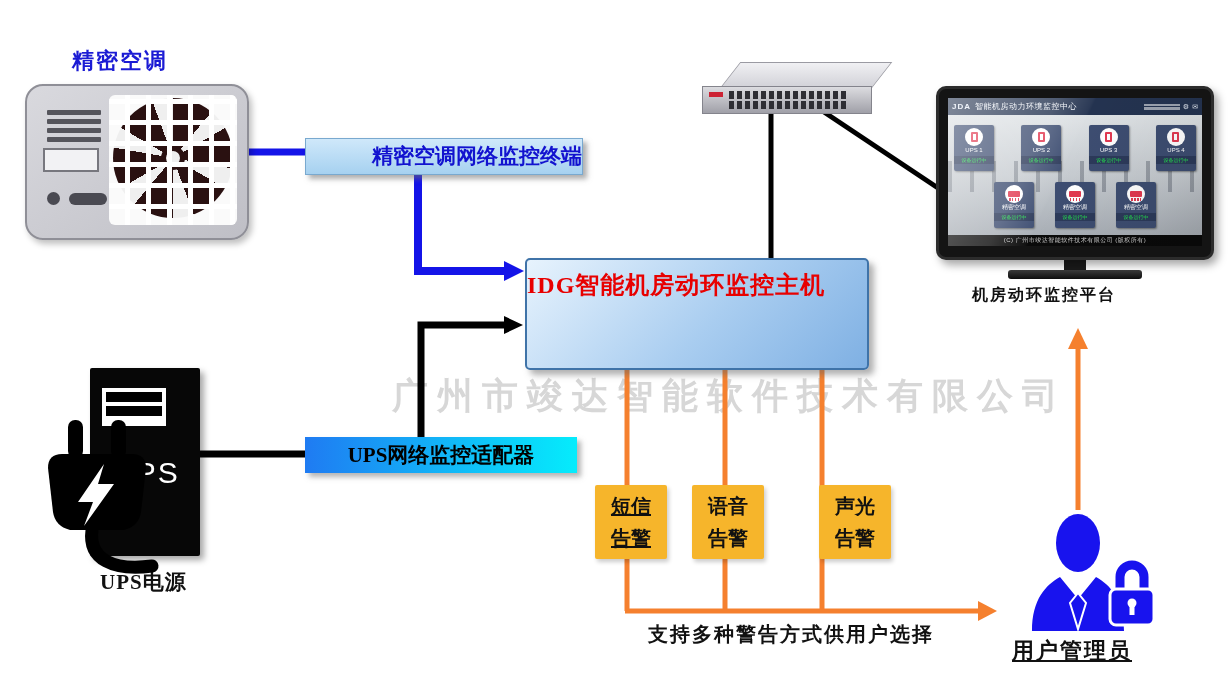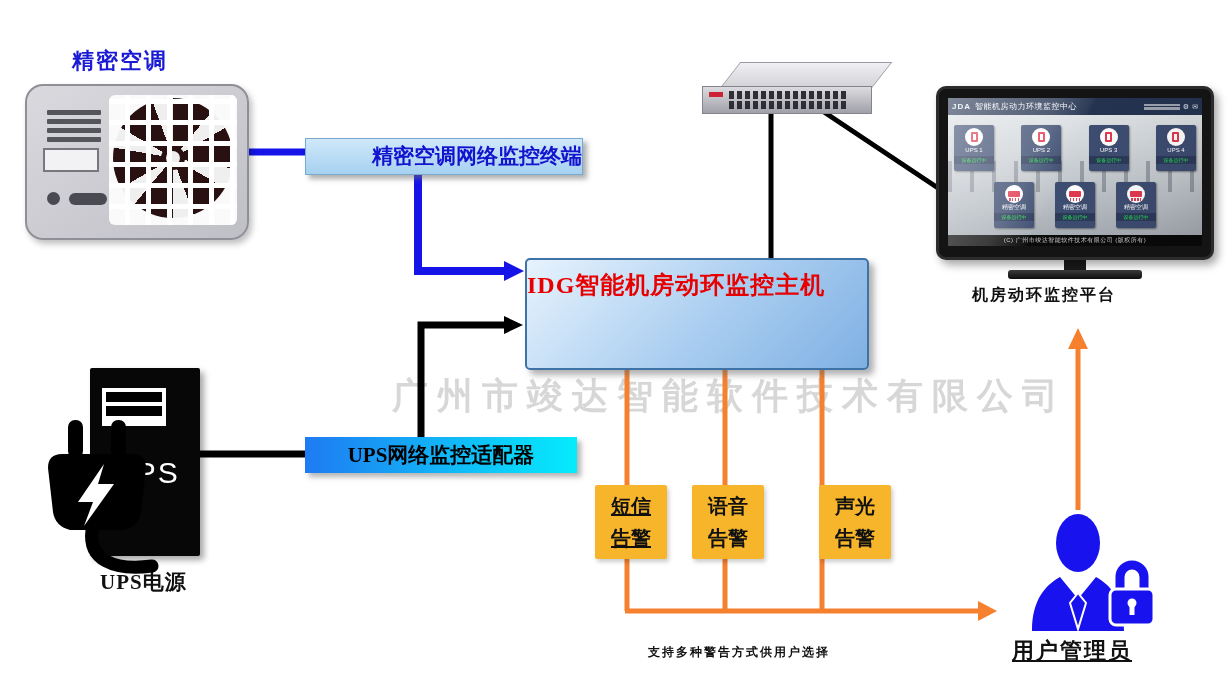--- a/index.html
+++ b/index.html
@@ -6,21 +6,21 @@
   .canvas{position:relative;width:1231px;height:675px;background:#ffffff;overflow:hidden;
           font-family:"Liberation Sans",sans-serif;}
   .abs{position:absolute;}
   .cn{font-family:"Liberation Serif",serif;font-weight:bold;color:#111;}
   
   .ac-label{left:72px;top:46px;font-size:22px;color:#1b1bd4;letter-spacing:2px;}
   .router-label{left:684px;top:24px;font-size:21px;letter-spacing:1px;}
   .ups-caption{left:100px;top:568px;font-size:21px;letter-spacing:1px;text-align:right;}
   .monitor-caption{left:972px;top:285px;width:248px;font-size:16px;letter-spacing:2px;}
   .user-label{left:1012px;top:636px;font-size:22px;letter-spacing:2px;text-decoration:underline;}
-  .note-label{left:648px;top:644px;font-size:12px;letter-spacing:2px;}
+  .note-label{left:648px;top:621px;font-size:20px;letter-spacing:2px;}
   .watermark{left:392px;top:372px;font-size:36px;letter-spacing:9px;color:#d7d7d7;white-space:nowrap;z-index:1;}
   
   .ac-unit{left:25px;top:84px;width:220px;height:152px;background:linear-gradient(145deg,#d9d9de,#bfbfc6);
            border:2px solid #8f8f97;border-radius:18px;box-shadow:3px 4px 6px rgba(0,0,0,.25);z-index:3;}
   .ac-vents{left:20px;top:24px;}
   .ac-vents div{width:54px;height:5px;background:#55555c;margin-bottom:4px;border-radius:1px;}
   .ac-display{left:16px;top:62px;width:52px;height:20px;background:#f2f2f4;border:2px solid #77777e;}
   .ac-btn-circle{left:20px;top:106px;width:13px;height:13px;border-radius:50%;background:#4a4a52;}
   .ac-btn-pill{left:42px;top:107px;width:38px;height:12px;border-radius:6px;background:#4a4a52;}
   .ac-grille{left:82px;top:9px;width:128px;height:130px;background:#fafafa;border-radius:6px;overflow:hidden;}

